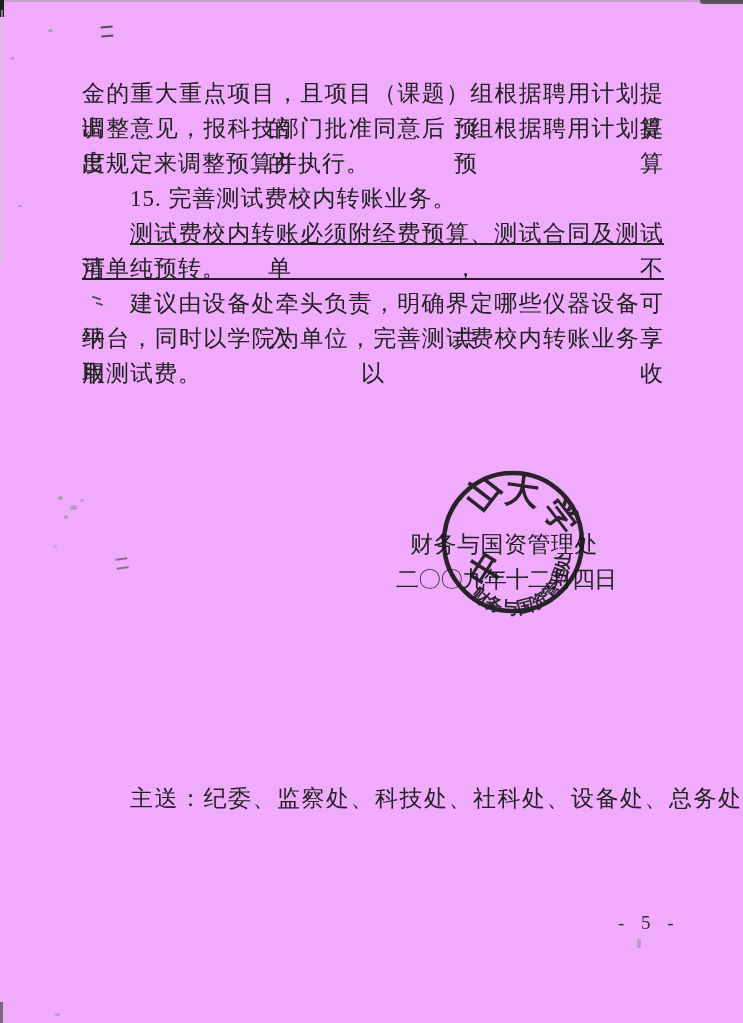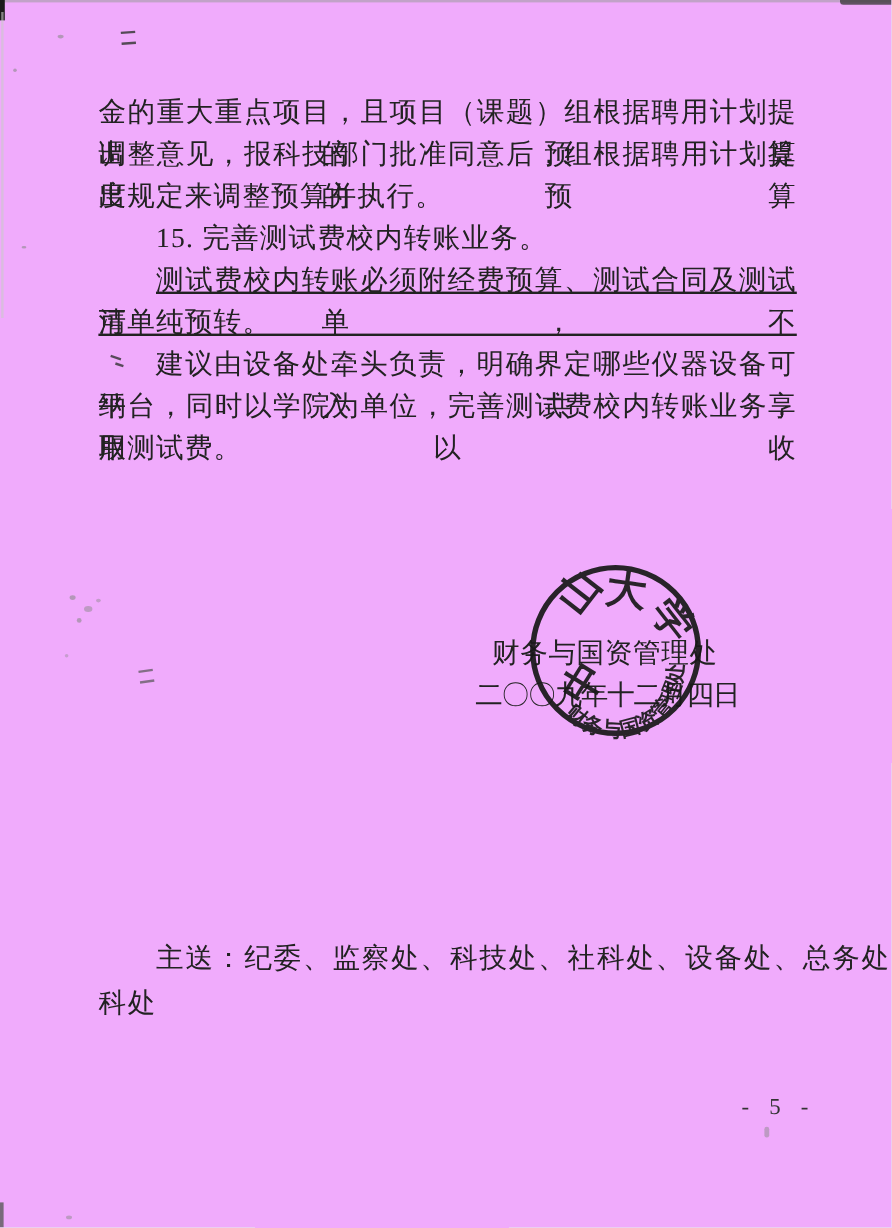--- a/index.html
+++ b/index.html
@@ -134,18 +134,17 @@
     <defs>
       <path id="sealArc" d="M 42,134 A 56,56 0 0 0 139,88" fill="none"></path>
     </defs>
     <text font-size="17" letter-spacing="0.5">
       <textPath href="#sealArc">财务与国资管理处</textPath>
     </text>
   </svg>
 
   <div class="distblock" id="distLines">
       <div class="dline" style="text-indent: 48px;">主送：纪委、监察处、科技处、社科处、设备处、总务处、医</div>
-      <div class="dline">科处</div>
     </div>
 
   <div class="pagenum">- 5 -</div>
 
 </div>
 
 </body></html>

